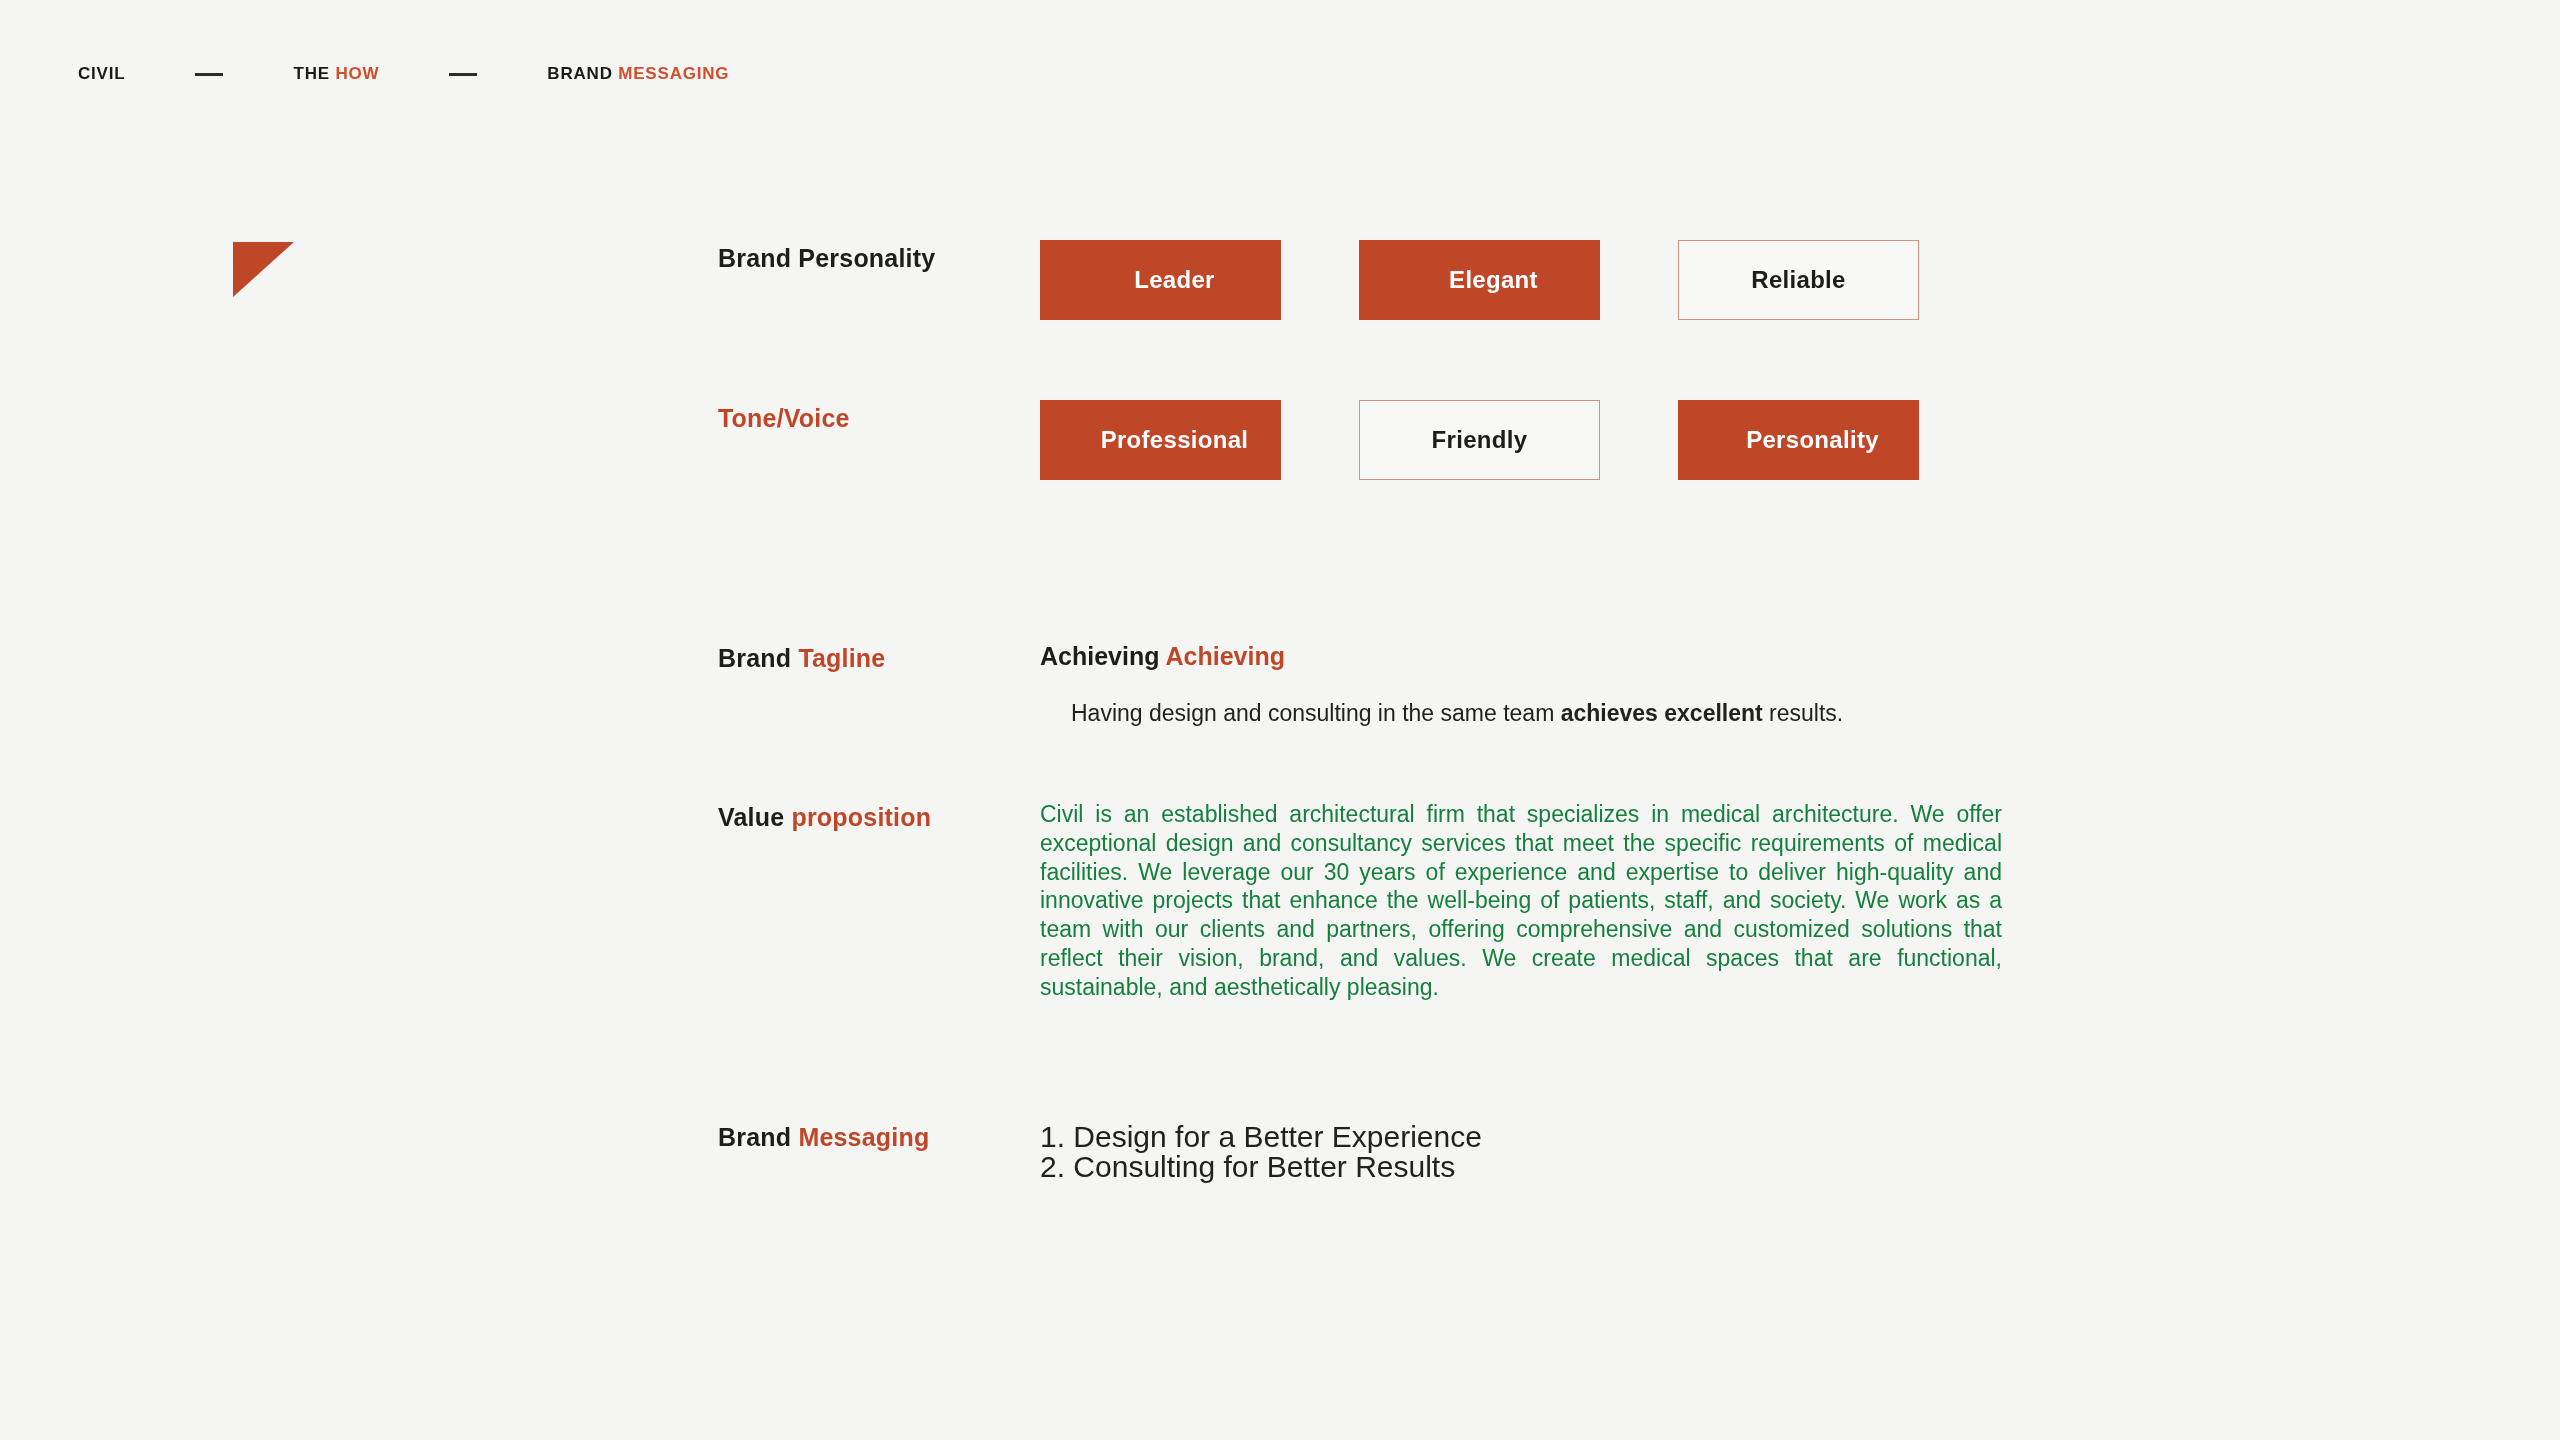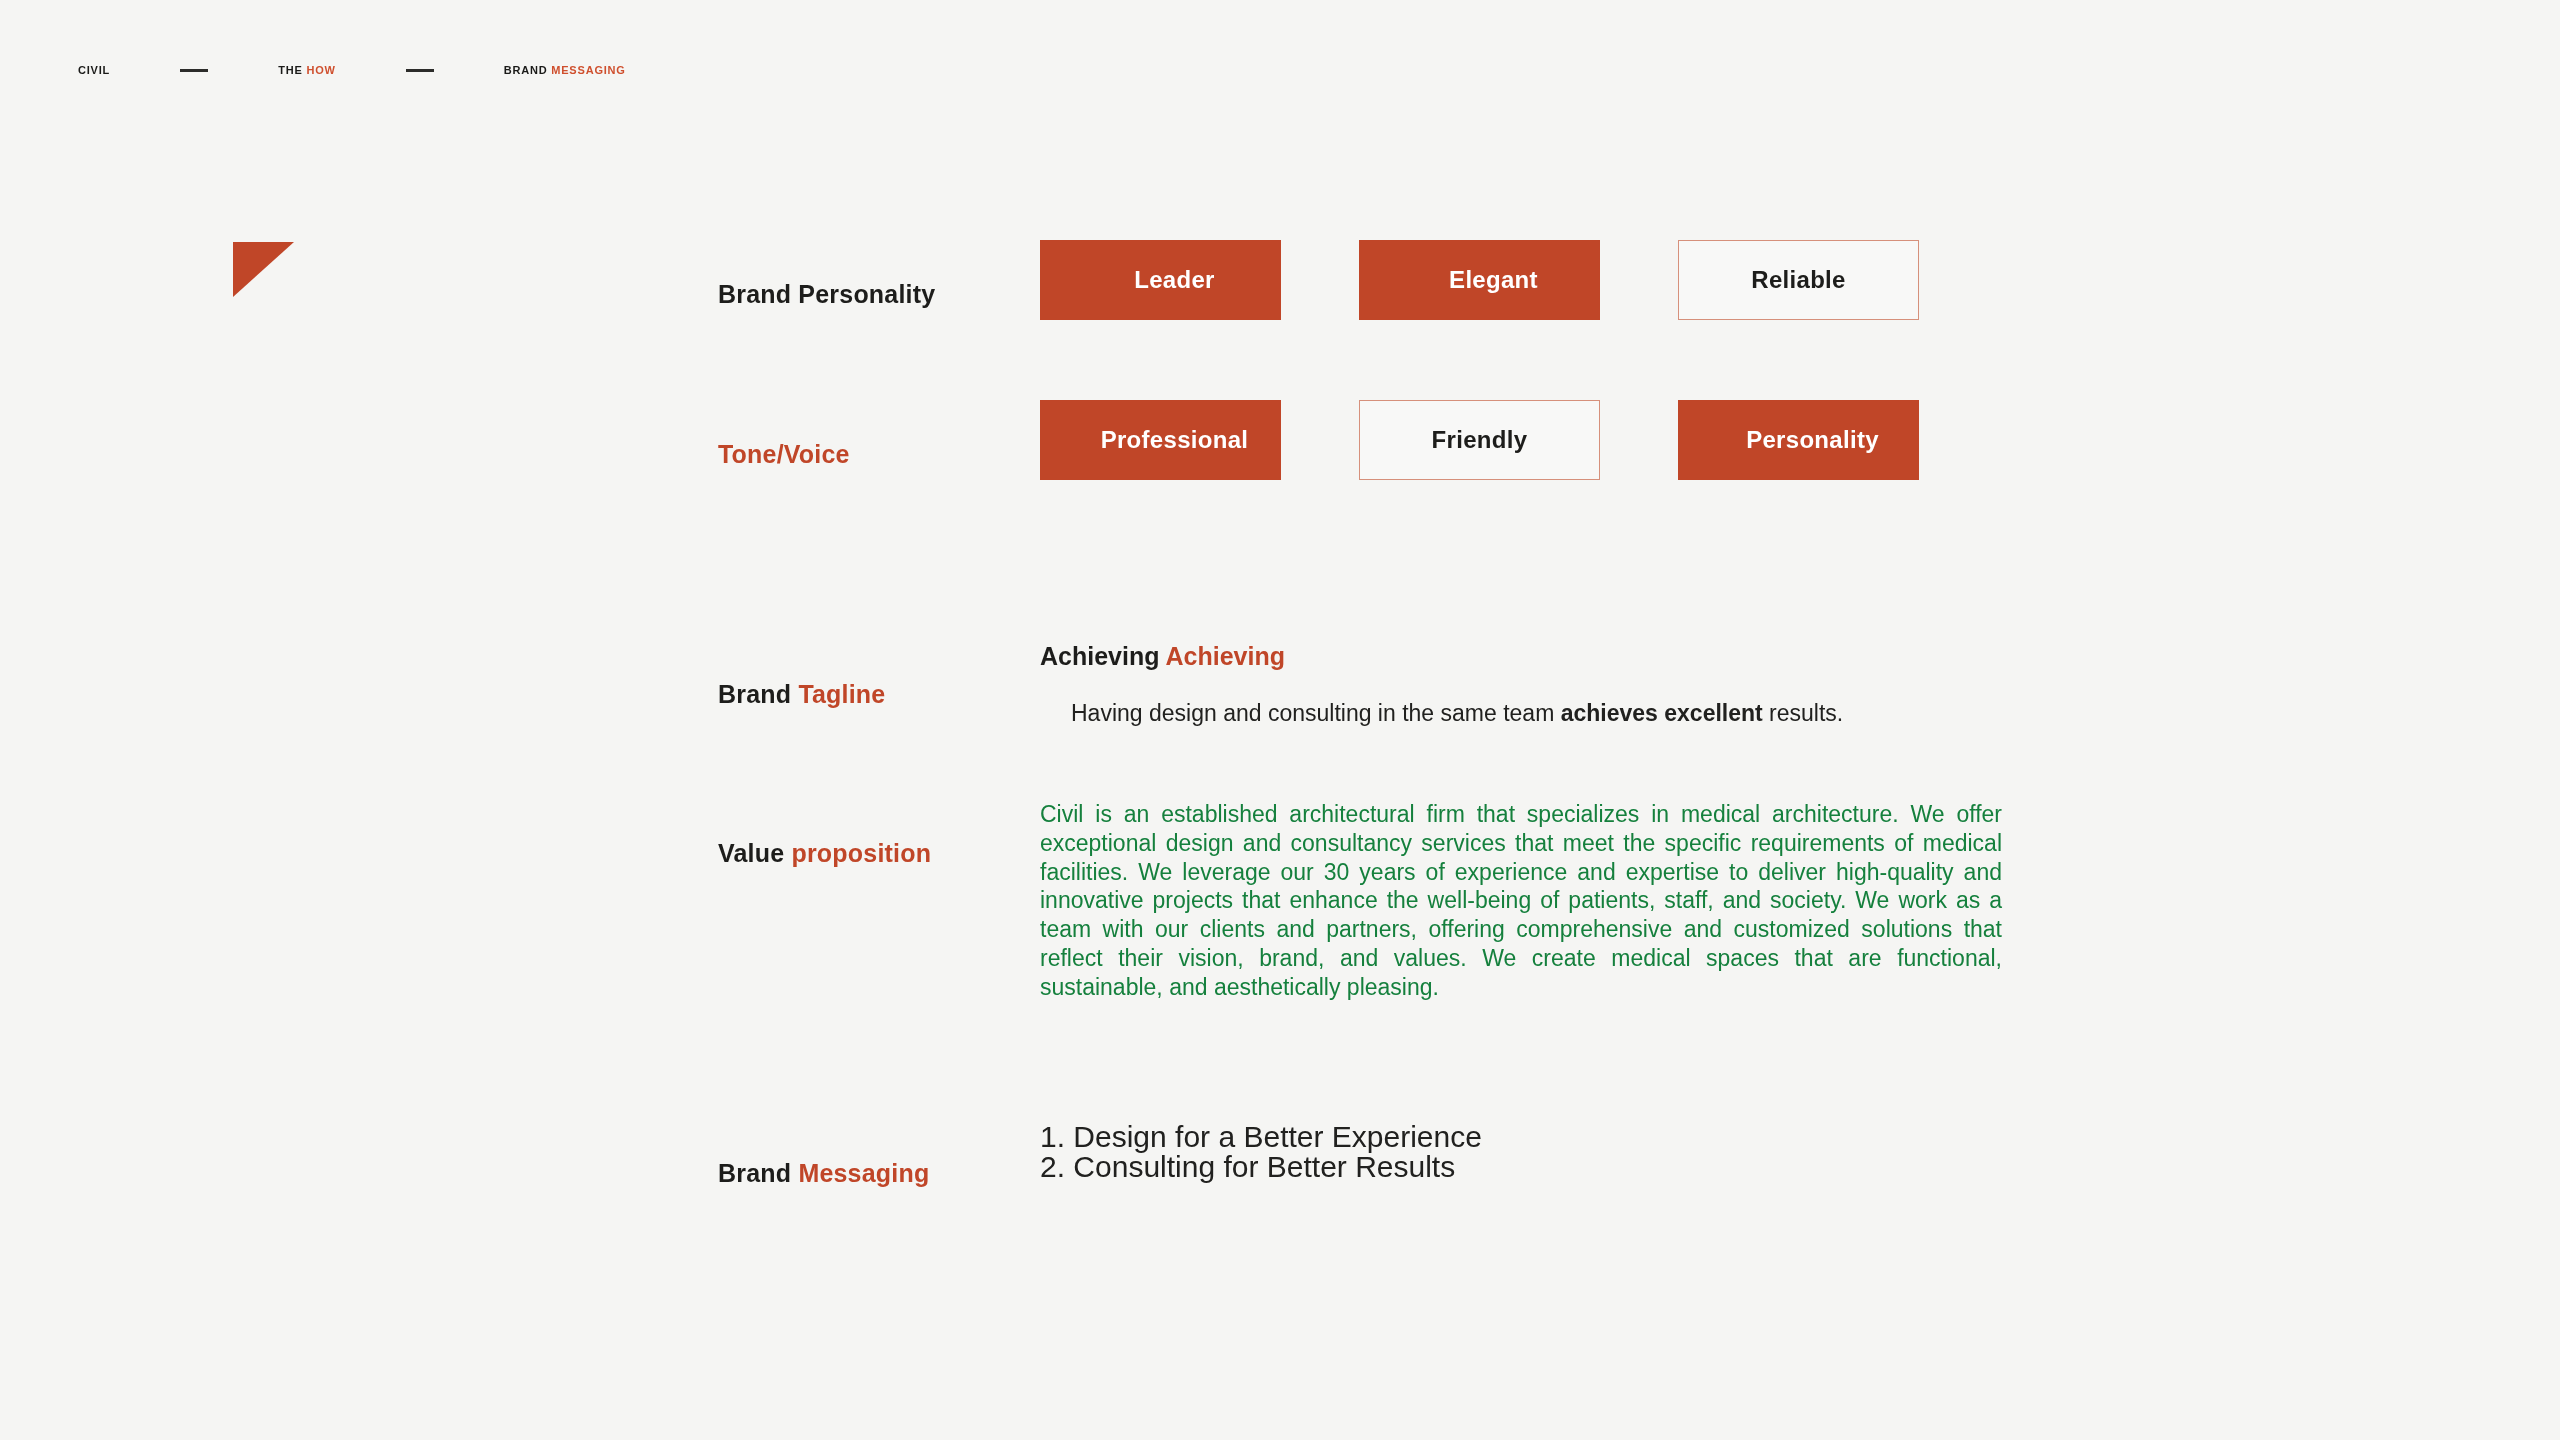--- a/index.html
+++ b/index.html
@@ -14,21 +14,21 @@
   }
 
   
   .header {
     position: absolute;
     left: 78px;
     top: 64px;
     display: flex;
     align-items: center;
     gap: 70px;
-    font-size: 11px;
+    font-size: 17px;
     font-weight: bold;
     letter-spacing: 0.8px;
     color: #1a1a18;
     white-space: nowrap;
   }
   .hsep {
     width: 28px;
     height: 3px;
     background: #2c2c2a;
     flex: 0 0 auto;
@@ -47,21 +47,20 @@
   }
 
   
   .row-label {
     position: absolute;
     left: 718px;
     font-size: 25px;
     font-weight: bold;
     letter-spacing: 0.2px;
     white-space: nowrap;
-    margin-top: 36px;
   }
   .row-label .accent, .accent { color: #c04628; }
 
   
   .tags-row {
     position: absolute;
     left: 1040px;
     display: flex;
     gap: 78px;
   }

